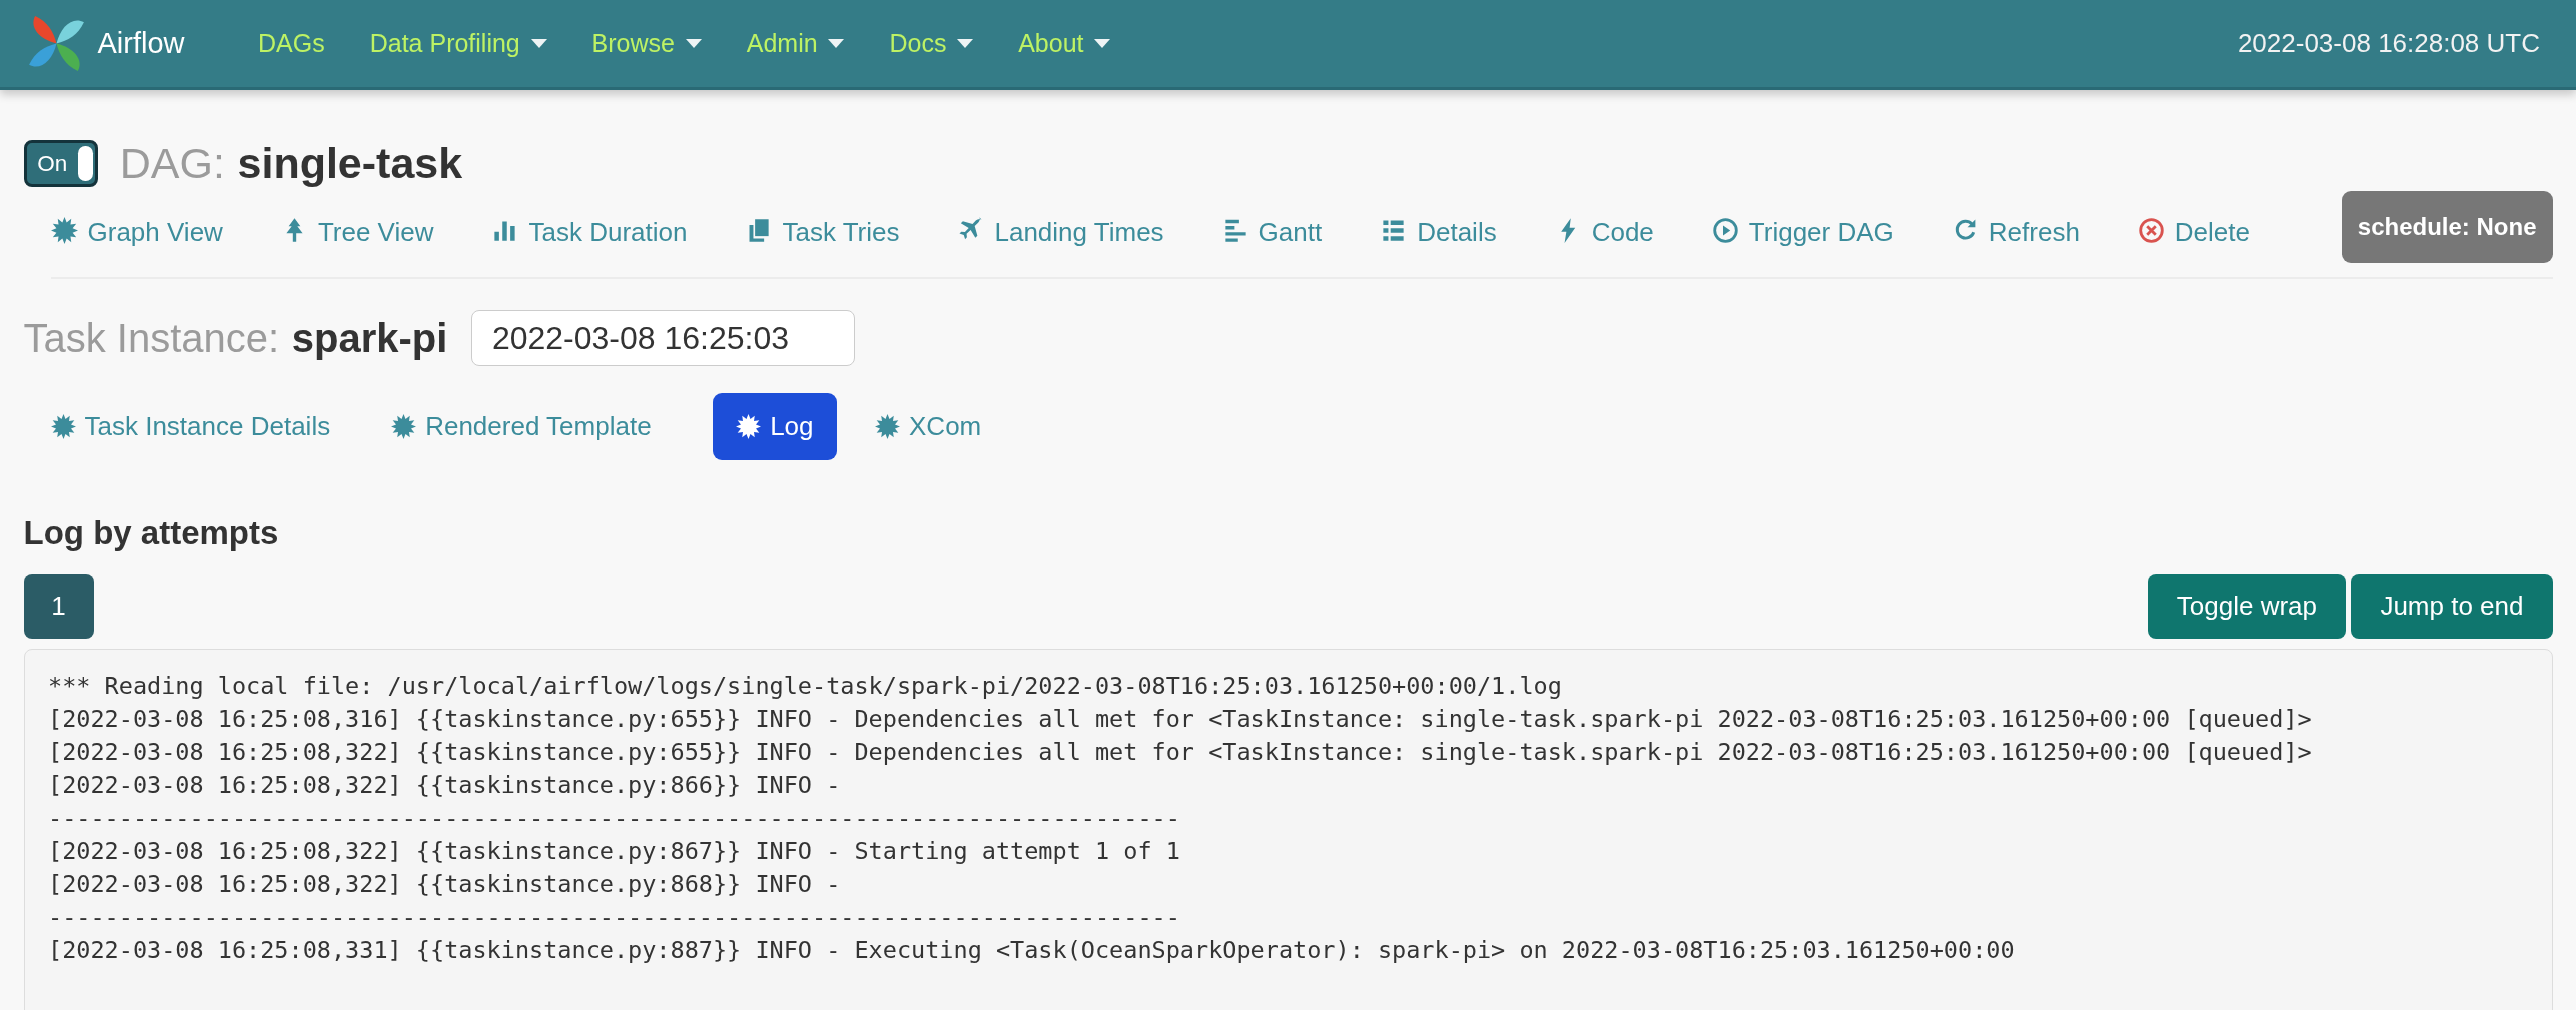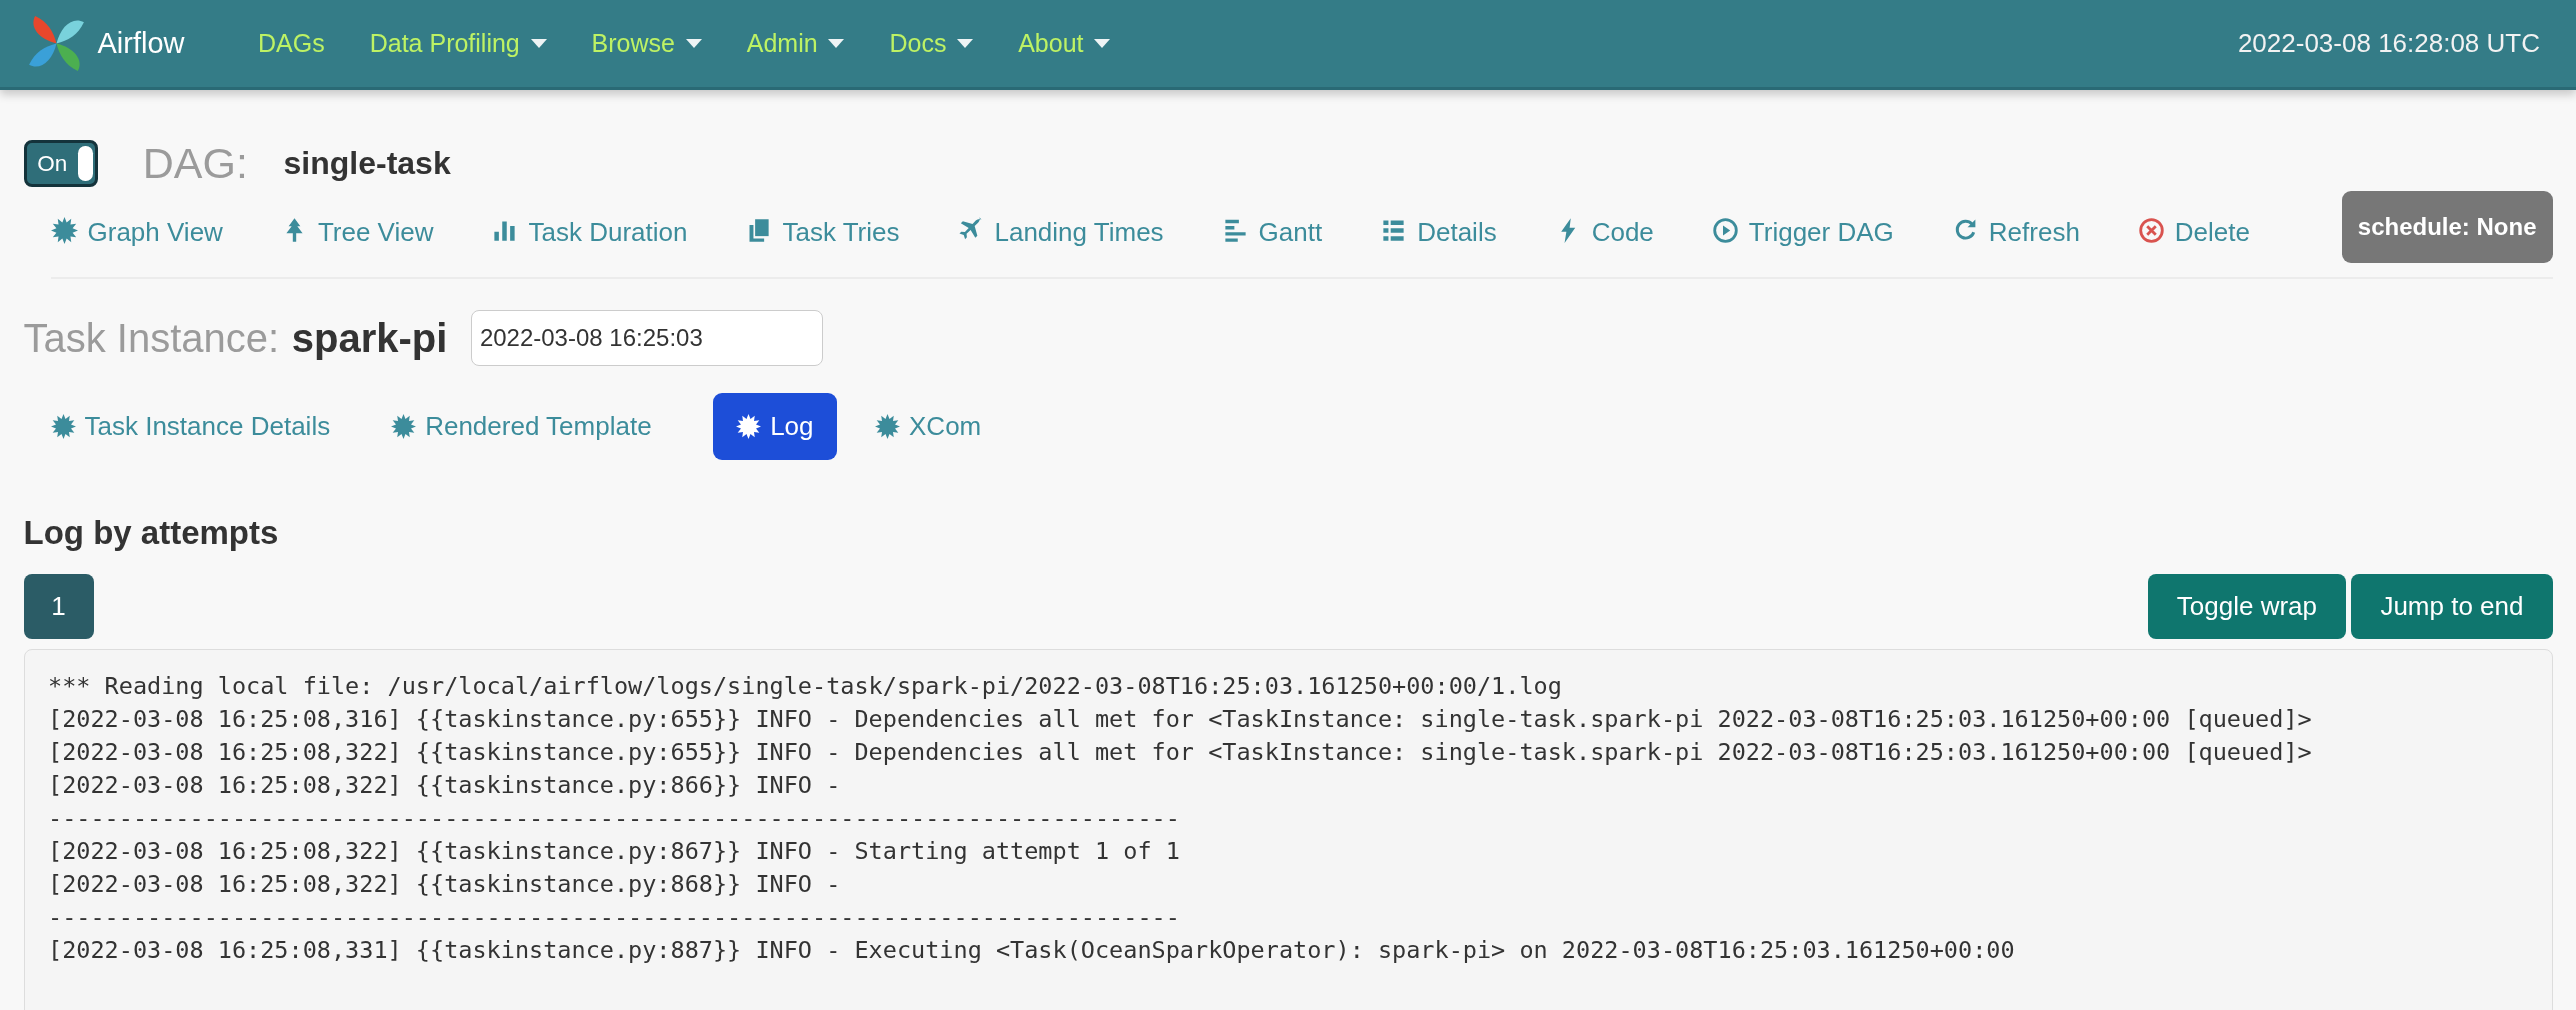--- a/index.html
+++ b/index.html
@@ -36,48 +36,48 @@
 
   
   .main { padding:0 23.5px; position:relative; }
 
   .schedule-badge {
     position:absolute; right:23.5px; top:52px;
     background:#777; color:#fff; font-weight:bold; font-size:24px;
     padding:22px 16px; border-radius:9px;
   }
 
-  .dag-header { display:flex; align-items:center; margin-top:49px;gap:23px; }
+  .dag-header { display:flex; align-items:center; margin-top:49px; }
   .on-toggle {
     display:inline-flex; align-items:stretch;
     background:#2f6e79; border:3.6px solid #14333b; border-radius:8px;
     overflow:hidden; margin-right:21.6px; height:47px; cursor:pointer;
   }
   .on-text { color:#fff; font-size:22.5px; display:flex; align-items:center; padding:0 10.8px; }
   .on-knob { width:14.4px; background:#fff; border-radius:7.2px; margin:2.7px 2.7px 2.7px 0; }
   .dag-prefix { color:#9b9b9b; font-size:43px; }
-  .dag-name { color:#333; font-size:32px; font-weight:bold; margin-left:12.6px; }
+  .dag-name { color:#333; font-size:43px; font-weight:bold; margin-left:12.6px; }
 
   .dag-tabs { margin-top:29px; padding-left:27px; display:flex; align-items:center; }
   .dag-tab {
     color:#3c8c9b; font-size:26px; display:inline-flex; align-items:flex-start;
     gap:10px; margin-right:58px; cursor:pointer; white-space:nowrap;
   }
   .dag-tab svg { width:27px; height:27px; fill:currentColor; flex:none; }
   .svg-red { color:#d9534f; }
 
   hr.divider { border:none; border-top:2.7px solid #ececec; margin:29px 0 0 27px; }
 
   .ti-row { margin-top:31px; display:flex; align-items:center; }
   .ti-prefix { color:#9b9b9b; font-size:40px; }
   .ti-name { color:#333; font-size:40px; font-weight:bold; margin-left:12.6px; }
   .ti-date-input {
-    margin-left:23.5px; width:352px; height:56px;
+    margin-left:23.5px; width:384px; height:56px;
     border:1.8px solid #ccc; border-radius:8px; background:#fff;
-    font-size:24px; color:#333; padding:0 8px;
+    font-size:32px; color:#333; padding:0 20px;
     font-family:"Liberation Sans", sans-serif;
   }
 
   .ti-tabs { margin-top:27px; display:flex; align-items:center; padding-left:27px; }
   .ti-tab {
     color:#3c8c9b; font-size:26px; display:inline-flex; align-items:center;
     gap:9px; margin-right:61px; cursor:pointer; white-space:nowrap;
   }
   .ti-tab svg { width:25px; height:25px; fill:currentColor; flex:none; }
   .ti-tab.active {

